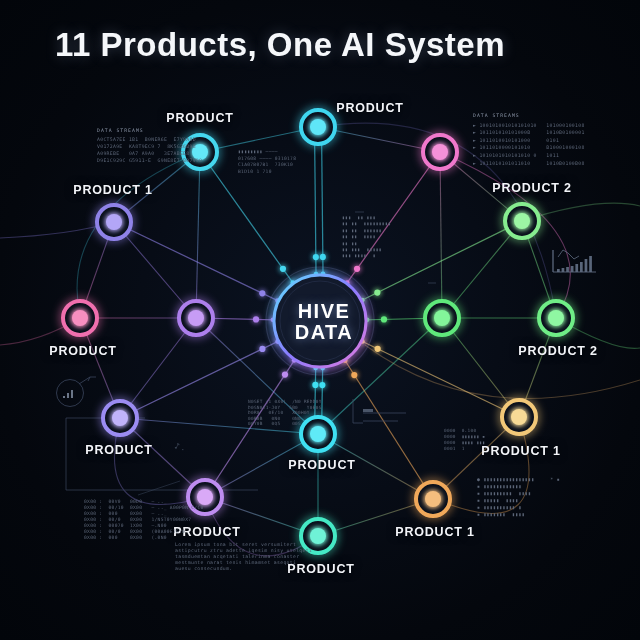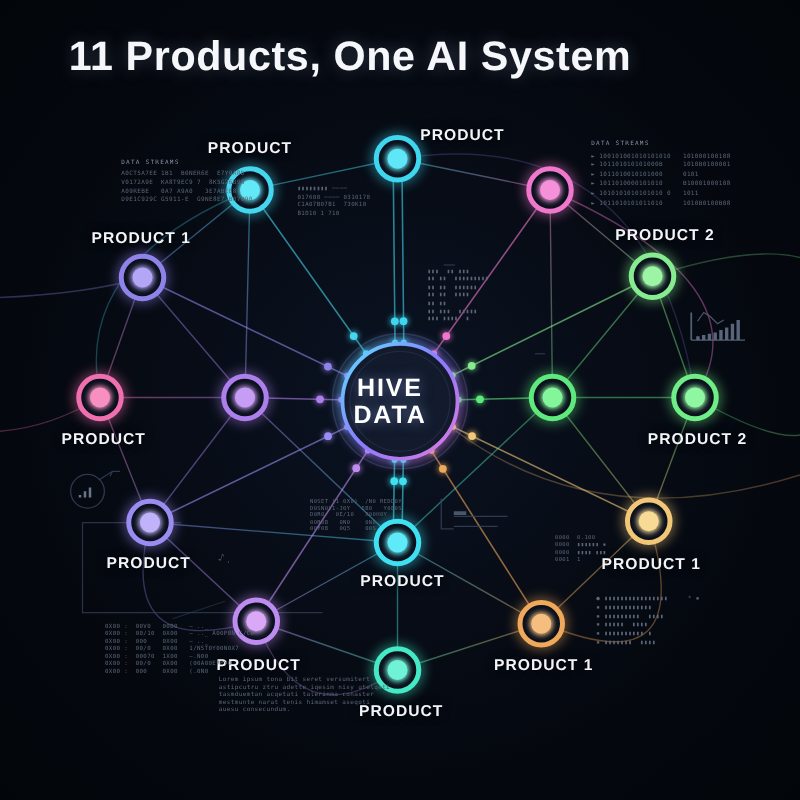--- a/index.html
+++ b/index.html
@@ -13,21 +13,21 @@
     position:absolute;left:0;top:26px;width:560px;text-align:center;
     color:#F5F7FA;font-size:33px;font-weight:bold;letter-spacing:.5px;
     text-shadow:0 0 14px rgba(200,220,255,.25);
   }
   .nlabel{
     position:absolute;transform:translate(-50%,-50%);
     color:#F2F4F8;font-size:12.5px;font-weight:bold;letter-spacing:.8px;
     white-space:nowrap;text-shadow:0 0 8px rgba(0,0,0,.8);
   }
   .hub-label{
-    position:absolute;left:312px;top:322px;transform:translate(-50%,-50%);
+    position:absolute;left:324px;top:322px;transform:translate(-50%,-50%);
     display:flex;flex-direction:column;align-items:center;line-height:21px;
     color:#FFFFFF;font-size:20px;font-weight:bold;letter-spacing:1.5px;
     text-shadow:0 0 10px rgba(160,190,255,.55);
   }
   .greeble{
     position:absolute;font-family:"DejaVu Sans Mono", monospace;
     color:#5C6678;white-space:pre;letter-spacing:.3px;
   }
   .greeble .gtitle{display:block;color:#8A94A6;letter-spacing:1px;margin-bottom:2px;}
   svg{position:absolute;left:0;top:0;}

